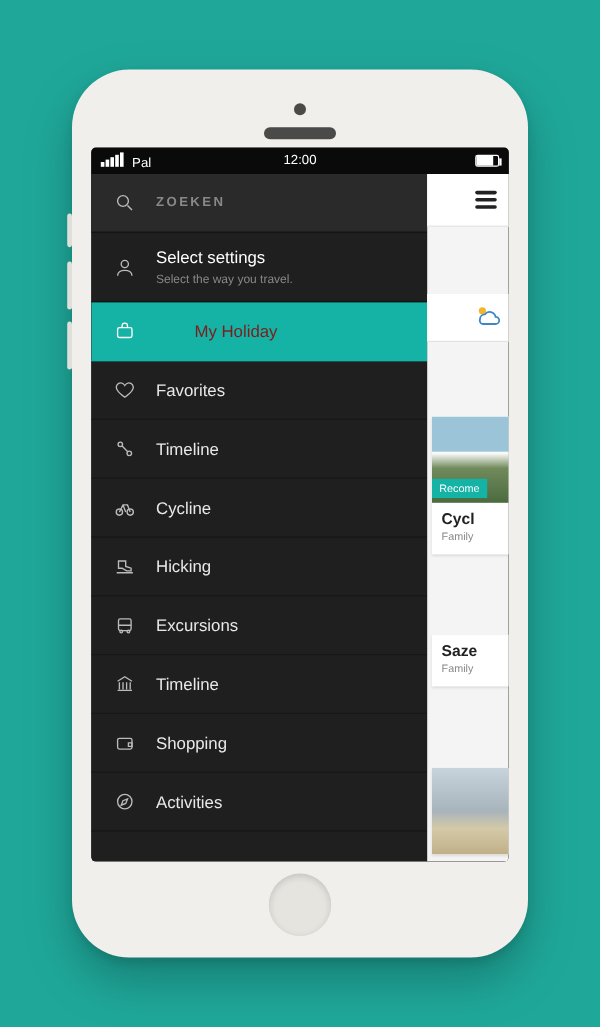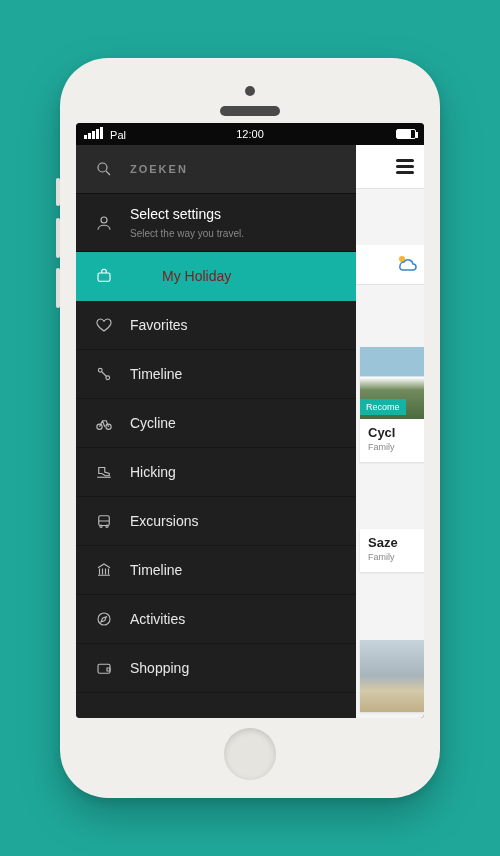--- a/index.html
+++ b/index.html
@@ -346,35 +346,35 @@
                 <line x1="18" y1="10" x2="18" y2="18"></line>
                 <line x1="4" y1="19" x2="20" y2="19"></line>
               </svg>
           </span>
           <span>Timeline</span>
         </div>
 
         <div class="menuitem">
           <span class="ico">
             <svg viewBox="0 0 24 24">
+                <rect x="4" y="7" width="16" height="12" rx="2"></rect>
+                <path d="M16 12h4v4h-4z"></path>
+              </svg>
+          </span>
+          <span>Shopping</span>
+        </div>
+
+        <div class="menuitem">
+          <span class="ico">
+            <svg viewBox="0 0 24 24">
                 <circle cx="12" cy="12" r="8"></circle>
                 <path d="M15 9l-2 5-5 2 2-5z"></path>
               </svg>
           </span>
           <span>Activities</span>
-        </div>
-
-        <div class="menuitem">
-          <span class="ico">
-            <svg viewBox="0 0 24 24">
-                <rect x="4" y="7" width="16" height="12" rx="2"></rect>
-                <path d="M16 12h4v4h-4z"></path>
-              </svg>
-          </span>
-          <span>Shopping</span>
         </div>
 
       </div>
 
       <div class="peek">
         <div class="peek-top">
           <div class="burger">
               <i></i>
               <i></i>
               <i></i>

